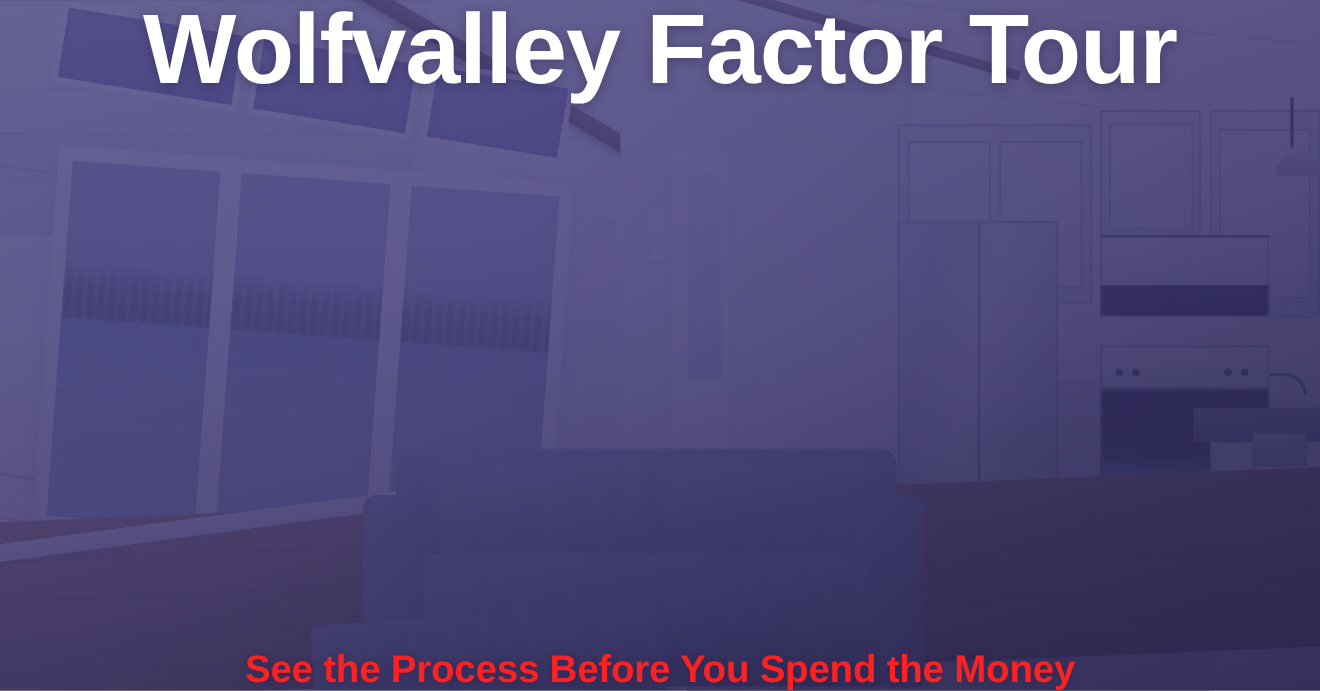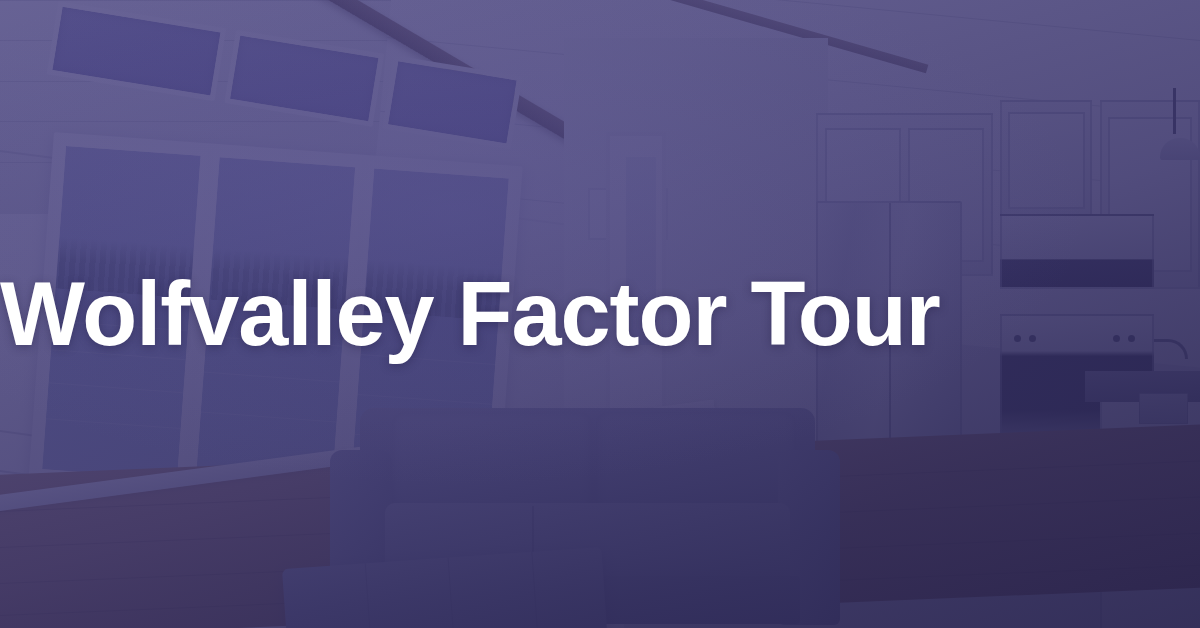--- a/index.html
+++ b/index.html
@@ -233,21 +233,21 @@
   }
   .tint2{
     position:absolute;inset:0;
     background:radial-gradient(ellipse 85% 70% at 38% 34%,
       rgba(108,102,170,.22) 0%, rgba(40,35,82,.0) 62%);
   }
 
   
   .textwrap{
     position:absolute;inset:0;
-    display:flex;
+    display:flex;flex-direction:column;
     align-items:center;justify-content:space-between;
     text-align:center;
     gap:44px;
   }
   .title{
     margin:0;
     font-size:90px;
     line-height:1.0;
     font-weight:700;
     letter-spacing:-1px;
@@ -393,15 +393,16 @@
         <div class="ott-line" style="left:78%"></div>
       </div>
     </div>
   </div>
 
   <div class="tint"></div>
   <div class="tint2"></div>
 
   <div class="textwrap">
     <h1 class="title">Wolfvalley Factor Tour</h1>
+    <p class="subtitle">See the Process Before You Spend the Money</p>
   </div>
 
 </div>
 
 </body></html>

